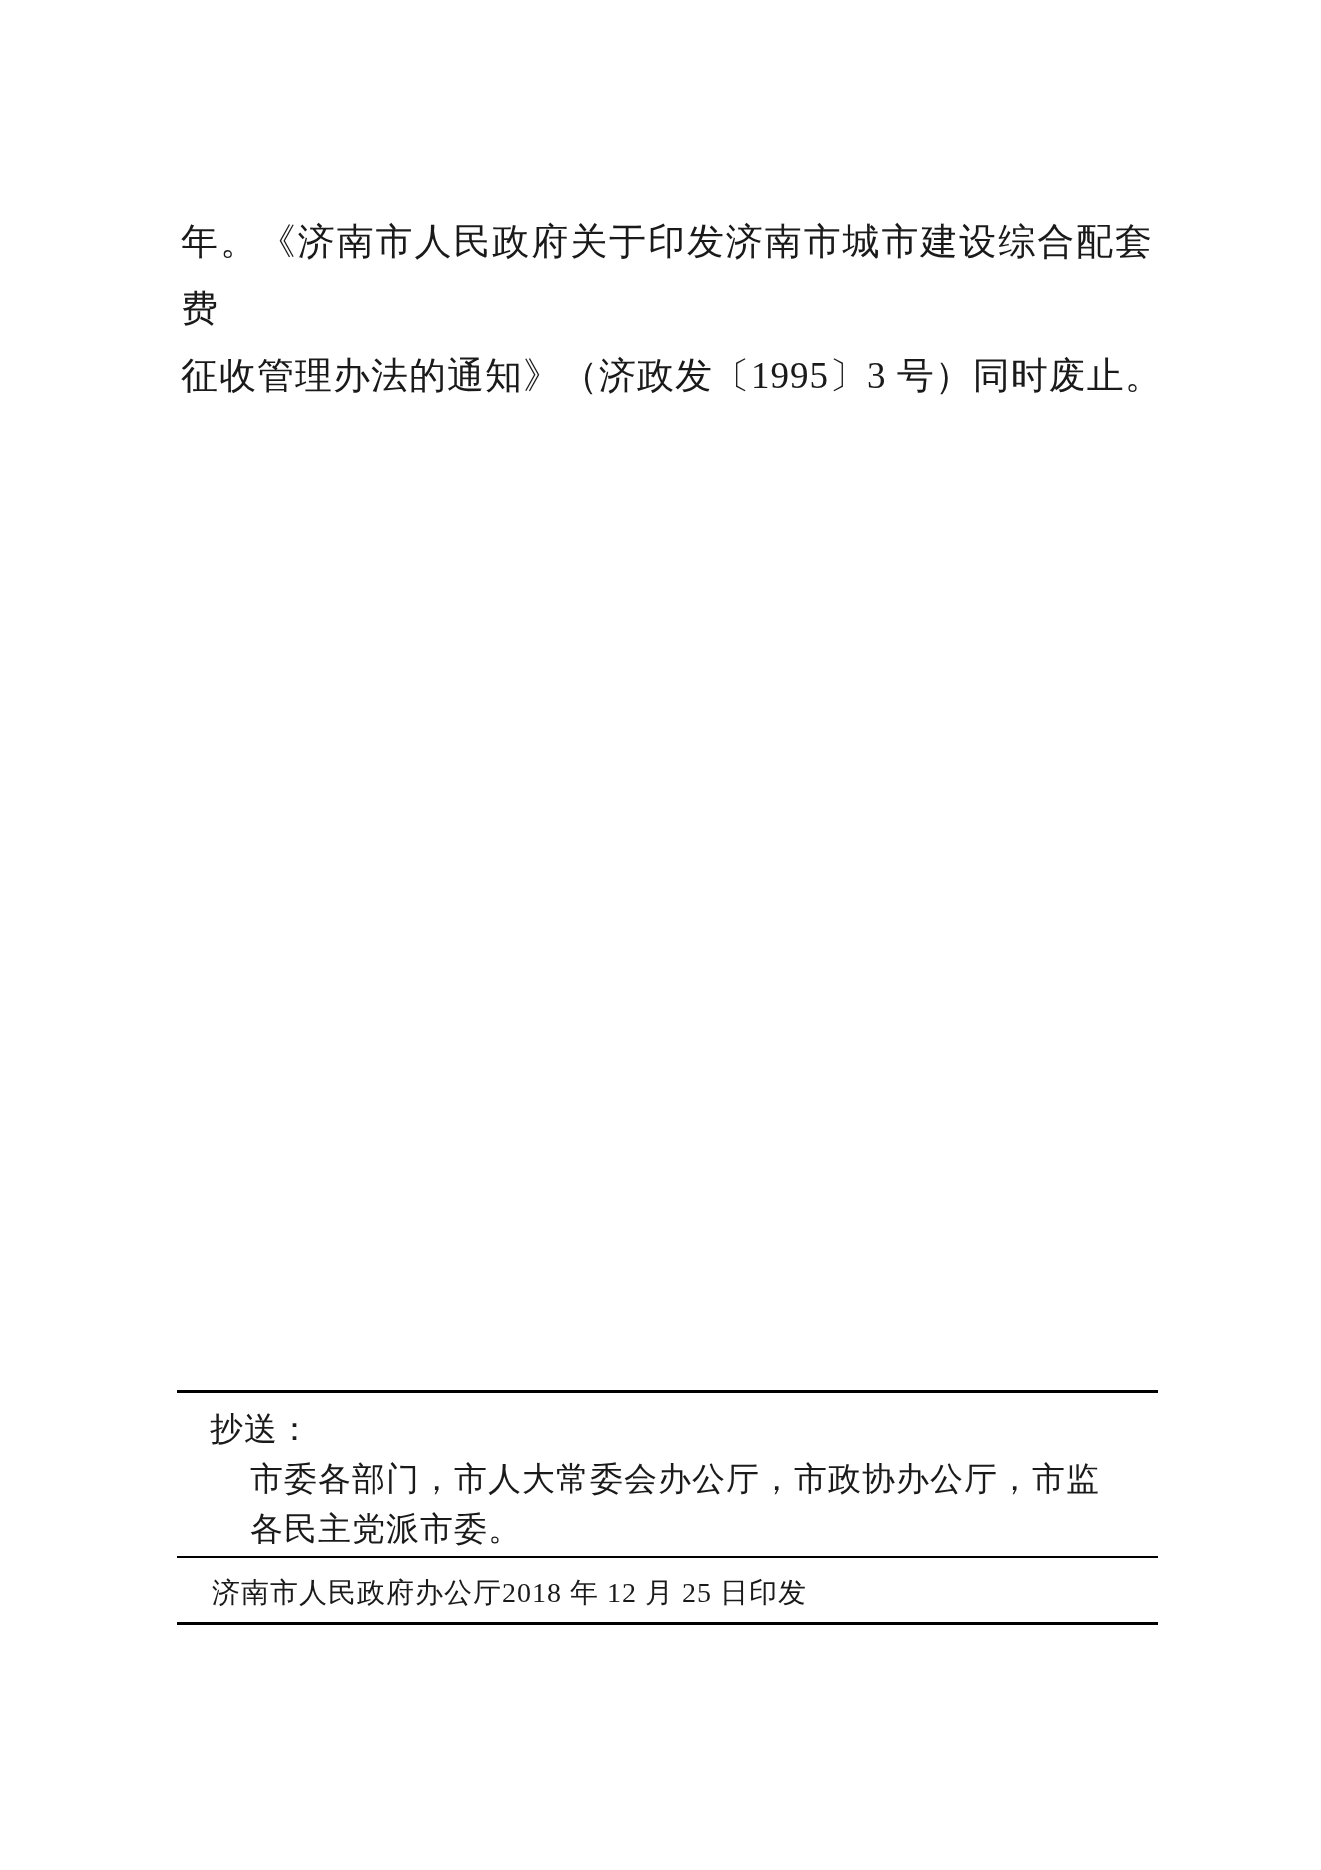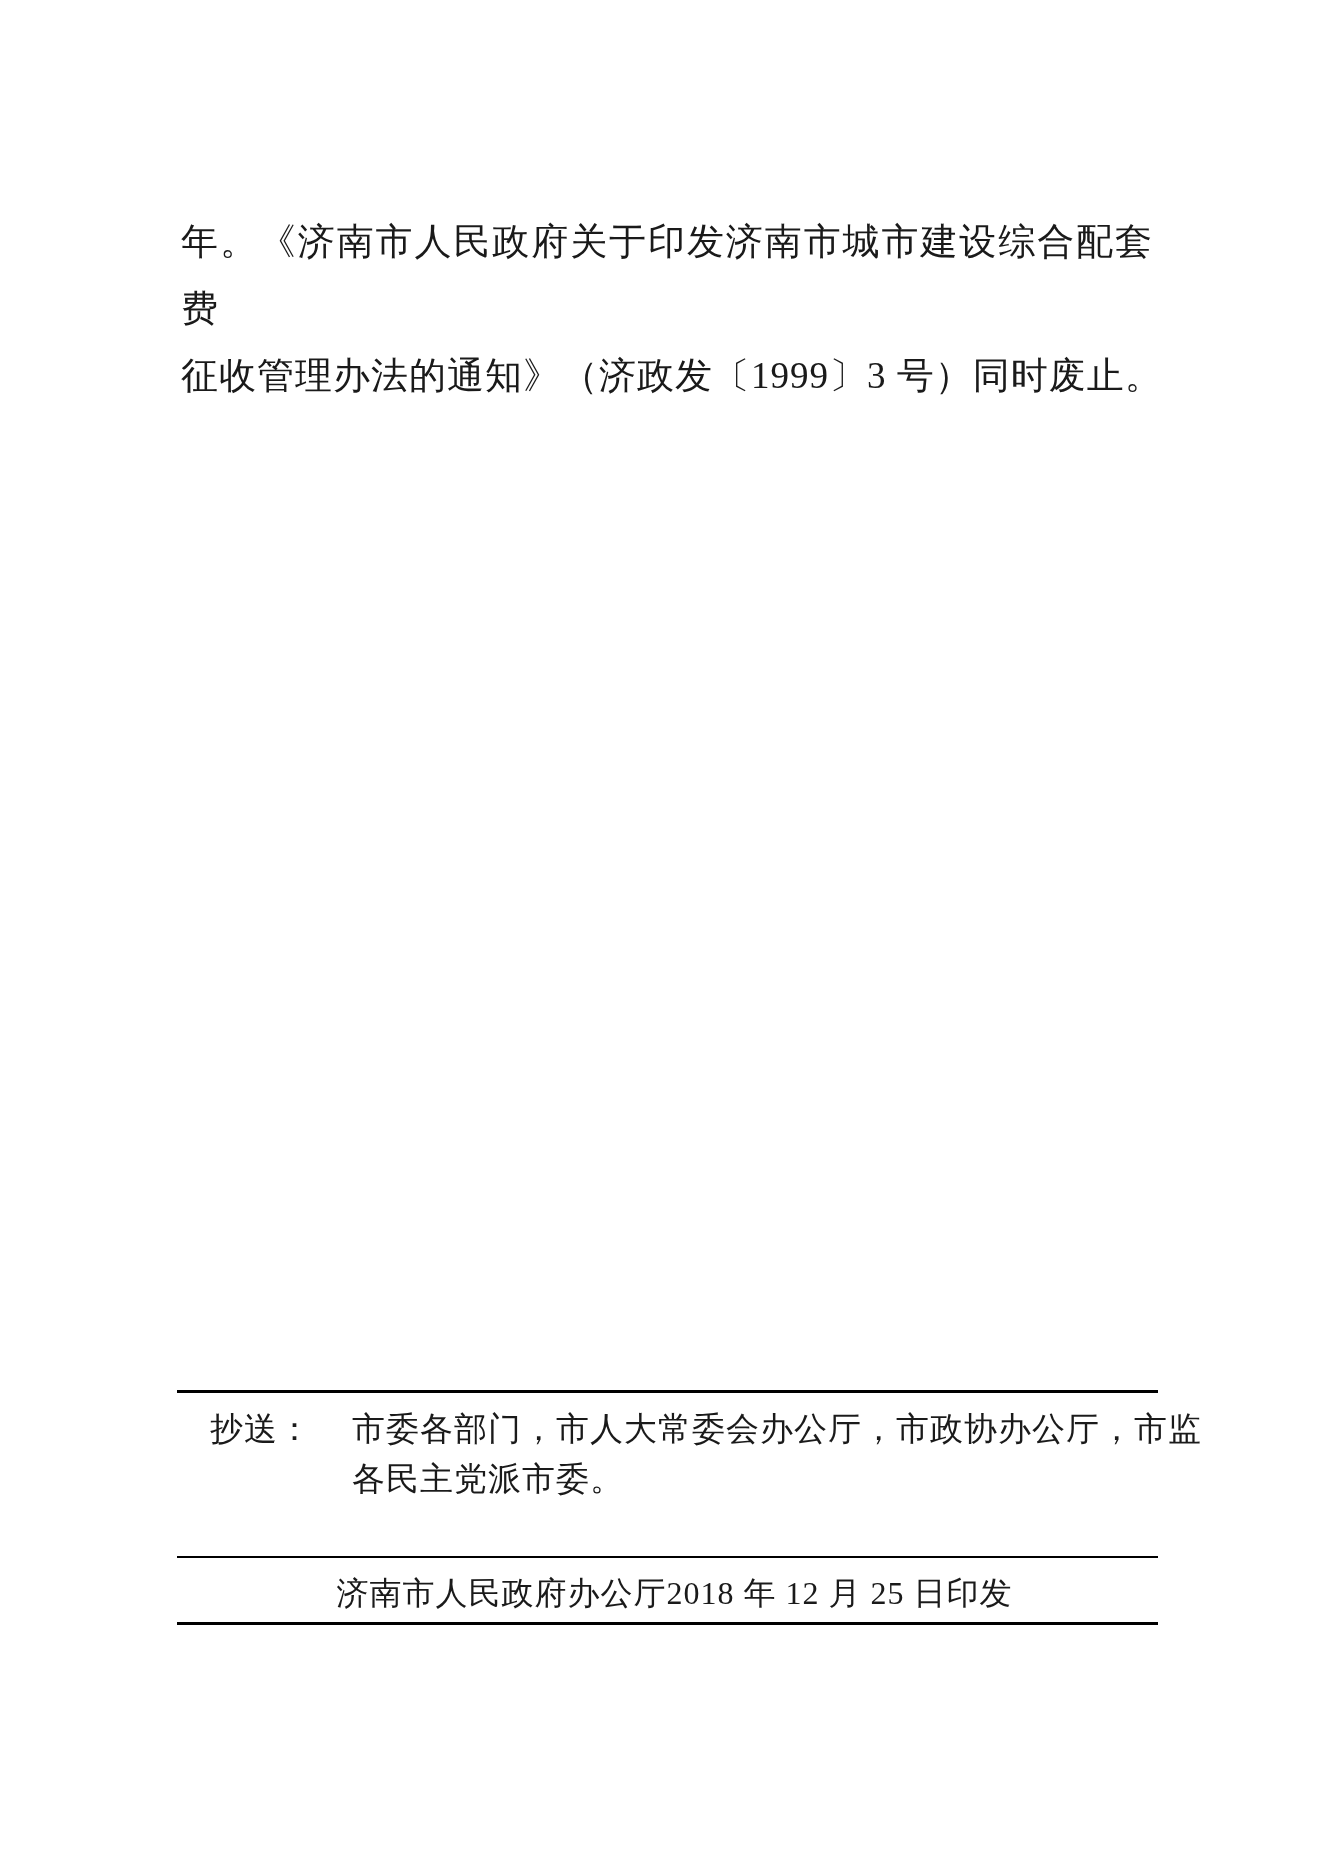--- a/index.html
+++ b/index.html
@@ -47,34 +47,35 @@
   .cc {
     position: absolute;
     left: 210px;
     top: 1404px;
     width: 960px;
     display: flex;
     align-items: flex-start;
     font-size: 33px;
     line-height: 50px;
     letter-spacing: 1px;
+    flex-direction: column;
   }
   .cc-label { white-space: nowrap; flex: 0 0 auto; }
   .cc-lines { flex: 1 1 auto; margin-left: 40px; }
   .cc-line  { white-space: nowrap; }
   
   .footer {
     position: absolute;
     left: 212px;
     top: 1573px;
     width: 925px;
     display: flex;
-    justify-content: center;
+    justify-content: flex-start;
     align-items: baseline;
-    font-size: 32px;
+    font-size: 28px;
     line-height: 40px;
     letter-spacing: 1px;
     white-space: nowrap;
   }
   
   .page-number {
     position: absolute;
     left: 153px;
     top: 1675px;
     width: 200px;
@@ -84,21 +85,21 @@
   }
   .page-number .num { margin: 0 16px; }
 </style>
 </head>
 <body>
 
 <div class="page">
 
   <div class="body-text">
     <div class="body-line justified">年。《济南市人民政府关于印发济南市城市建设综合配套费</div>
-    <div class="body-line">征收管理办法的通知》（济政发〔1999〕3 号）同时废止。</div>
+    <div class="body-line">征收管理办法的通知》（济政发〔1995〕3 号）同时废止。</div>
   </div>
 
   <div class="rule rule-top"></div>
 
   <div class="cc">
     <div class="cc-label">抄送：</div>
     <div class="cc-lines">
       <div class="cc-line">市委各部门，市人大常委会办公厅，市政协办公厅，市监</div>
       <div class="cc-line">各民主党派市委。</div>
     </div>

